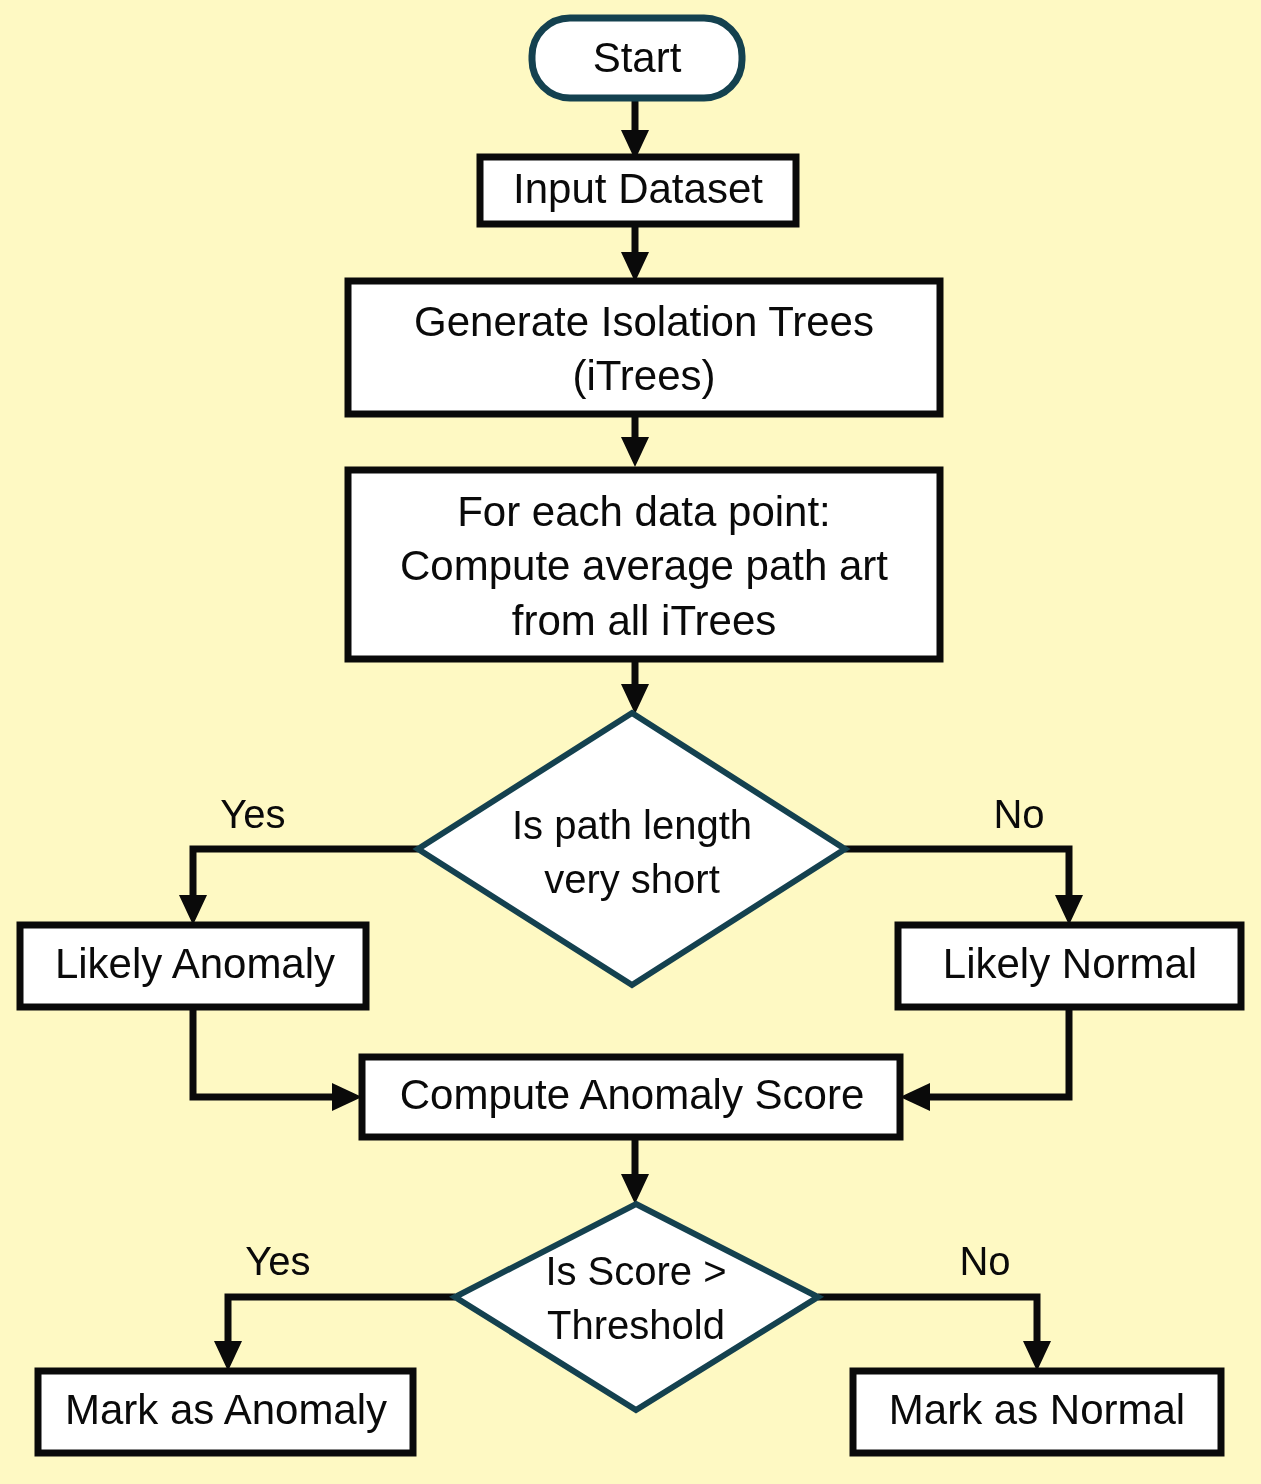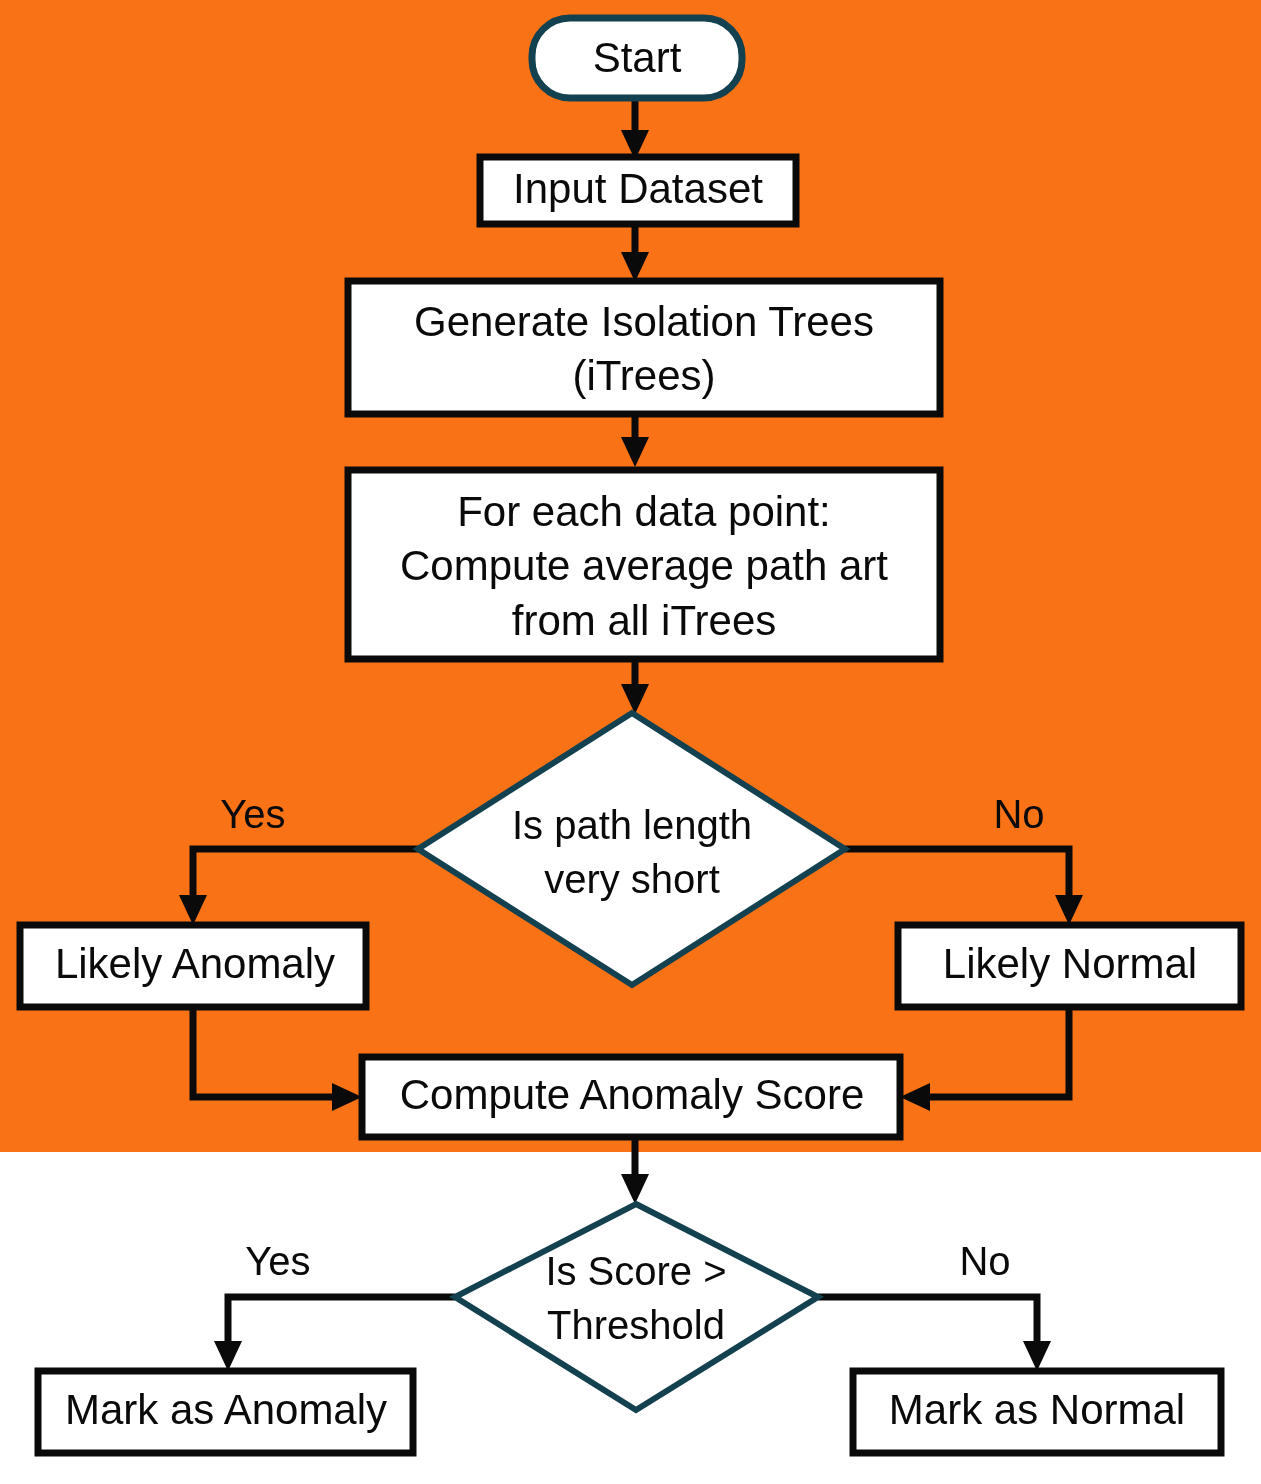--- a/index.html
+++ b/index.html
@@ -9,22 +9,22 @@
   }
   body {
     width: 1261px;
     height: 1484px;
     font-family: "Liberation Sans", sans-serif;
     overflow: hidden;
   }
   #flowchart-root {
     position: relative;
     width: 1261px;
-    height: 1152px;
-    background: #f97316;
+    height: 1484px;
+    background: #fef9c3;
   }
   svg.diagram {
     display: block;
     width: 1261px;
     height: 1484px;
   }
   .node-text {
     font-family: "Liberation Sans", sans-serif;
     fill: #0a0a0a;
     text-anchor: middle;

